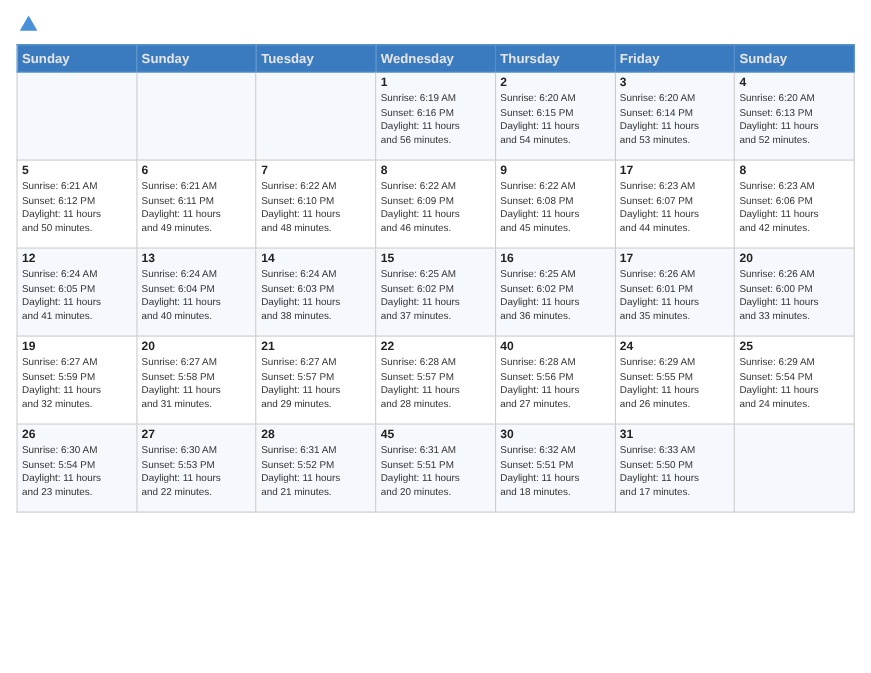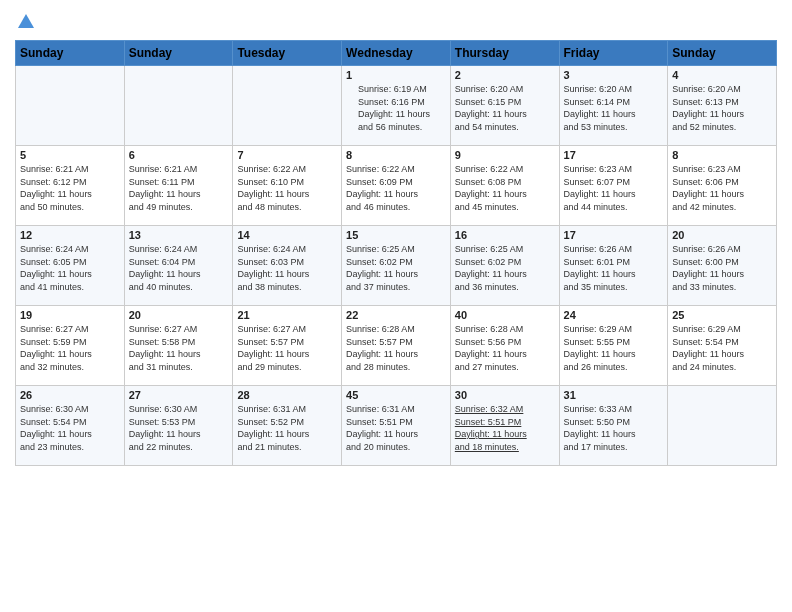--- a/index.html
+++ b/index.html
@@ -38,21 +38,21 @@
       font-size: 15px;
       color: #444;
     }
     table {
       width: 100%;
       border-collapse: collapse;
       table-layout: fixed;
     }
     thead tr th {
       background: #3a7abf;
-      color: #000000;
+      color: #e5e5e5;
       font-size: 12px;
       font-weight: bold;
       padding: 5px 4px;
       text-align: left;
       border: 1px solid #5590cc;
     }
     tbody tr td {
       vertical-align: top;
       border: 1px solid #ccc;
       padding: 3px 4px;
@@ -117,21 +117,21 @@
           <th>Sunday</th>
         </tr>
     </thead>
     <tbody id="calendar-body">
     <tr>
           <td class="empty-cell"></td>
           <td class="empty-cell"></td>
           <td class="empty-cell"></td>
           <td>
             <span class="day-num">1</span>
-            <div class="day-info" style="white-space: pre-line; margin-left: 12px;">Sunrise: 6:19 AM
+            <div class="day-info" style="white-space: pre-line;">Sunrise: 6:19 AM
 Sunset: 6:16 PM
 Daylight: 11 hours
 and 56 minutes.</div>
           </td>
           <td>
             <span class="day-num">2</span>
             <div class="day-info" style="white-space: pre-line;">Sunrise: 6:20 AM
 Sunset: 6:15 PM
 Daylight: 11 hours
 and 54 minutes.</div>
@@ -328,21 +328,21 @@
           </td>
           <td>
             <span class="day-num">45</span>
             <div class="day-info" style="white-space: pre-line;">Sunrise: 6:31 AM
 Sunset: 5:51 PM
 Daylight: 11 hours
 and 20 minutes.</div>
           </td>
           <td>
             <span class="day-num">30</span>
-            <div class="day-info" style="white-space: pre-line; text-decoration: underline;">Sunrise: 6:32 AM
+            <div class="day-info" style="white-space: pre-line;">Sunrise: 6:32 AM
 Sunset: 5:51 PM
 Daylight: 11 hours
 and 18 minutes.</div>
           </td>
           <td>
             <span class="day-num">31</span>
             <div class="day-info" style="white-space: pre-line;">Sunrise: 6:33 AM
 Sunset: 5:50 PM
 Daylight: 11 hours
 and 17 minutes.</div>

